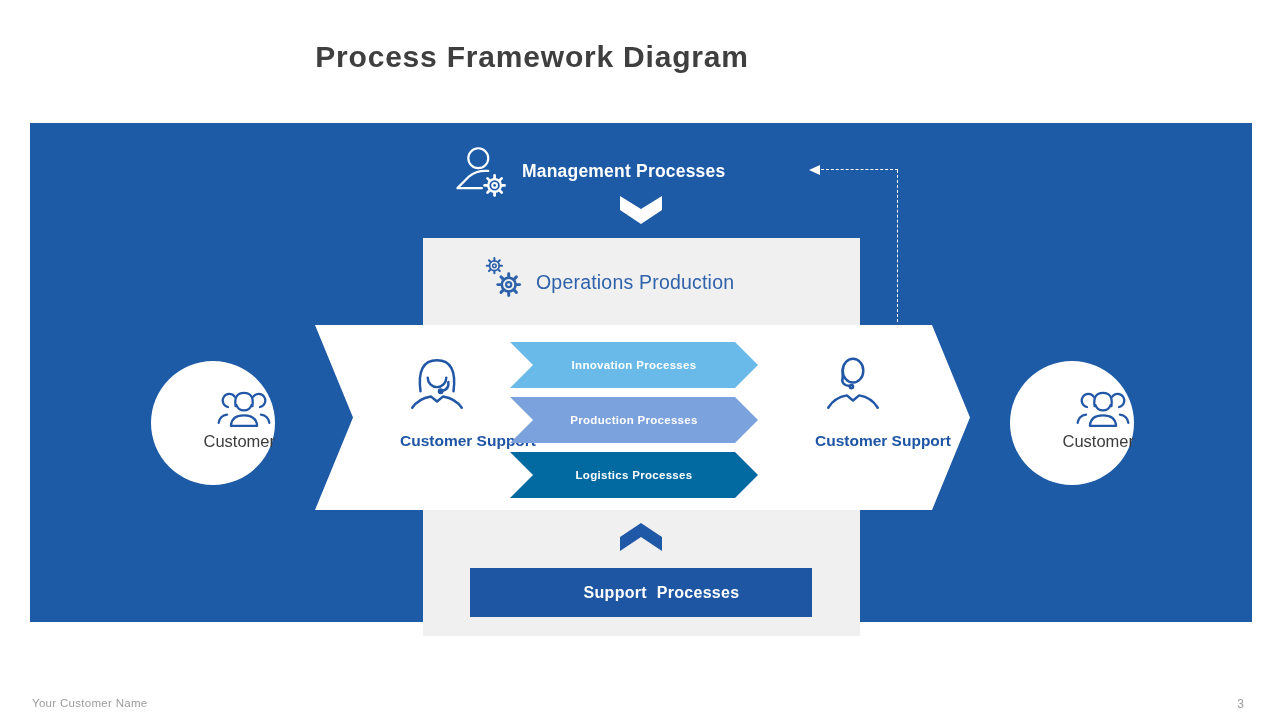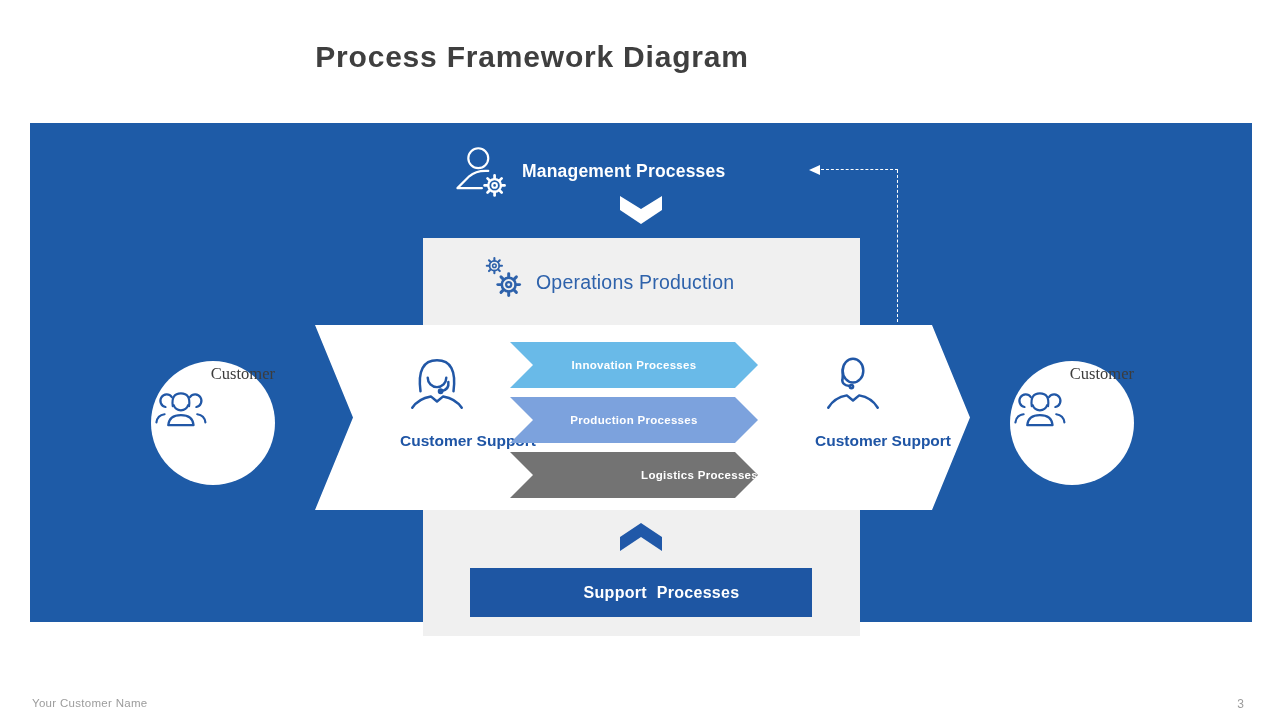--- a/index.html
+++ b/index.html
@@ -59,21 +59,21 @@
   .proc-chevron {
     position:absolute; left:480px; width:248px; height:46px;
     clip-path: polygon(0 0, calc(100% - 23px) 0, 100% 50%, calc(100% - 23px) 100%, 0 100%, 23px 50%);
     color:#fff; font-size:11.5px; font-weight:bold; letter-spacing:.3px;
     text-align:center; line-height:46px;
   }
   .proc-1 { top:219px; } .proc-2 { top:274px; } .proc-3 { top:329px; }
   
   .cust-circle {
     position:absolute; top:238px; width:124px; height:124px; border-radius:50%;
-    background:#fff; display:flex; flex-direction:row; align-items:flex-start;font-family:Liberation Serif, serif;
+    background:#fff; display:flex; flex-direction:column; align-items:flex-end;
   }
   .cust-circle.left { left:121px; } .cust-circle.right { left:980px; }
   .people-icon { width:62px; height:44px; margin-top:24px; color:#2157A6; }
   .cust-label { font-size:16.5px; color:#3C3C3C; margin-top:3px; }
   
   .support-box {
     position:absolute; left:440px; top:445px; width:342px; height:49px;
     background:#1E56A3; color:#fff; text-align:center; line-height:49px;
     font-size:16px; font-weight:bold; letter-spacing:.3px; word-spacing:5px;padding-left:41px;
   }
@@ -182,21 +182,21 @@
       </svg>
     <div class="agent-label left">Customer Support</div>
 
     <svg class="agent-icon right" viewBox="0 0 64 60">
         <use href="#sym-agent-m"></use>
       </svg>
     <div class="agent-label right">Customer Support</div>
 
     <div class="proc-chevron proc-2" style="background-color: rgb(124, 162, 221);">Production Processes</div>
     <div class="proc-chevron proc-1" style="background-color: rgb(105, 186, 232);">Innovation Processes</div>
-    <div class="proc-chevron proc-3" style="background-color: #737373; text-align: right;">Logistics Processes</div>
+    <div class="proc-chevron proc-3" style="background-color: #0369a1;">Logistics Processes</div>
 
     <div class="cust-circle left">
       <svg class="people-icon" viewBox="0 0 66 46">
           <use href="#sym-people"></use>
         </svg>
       <div class="cust-label">Customer</div>
     </div>
     <div class="cust-circle right">
       <svg class="people-icon" viewBox="0 0 66 46">
           <use href="#sym-people"></use>

